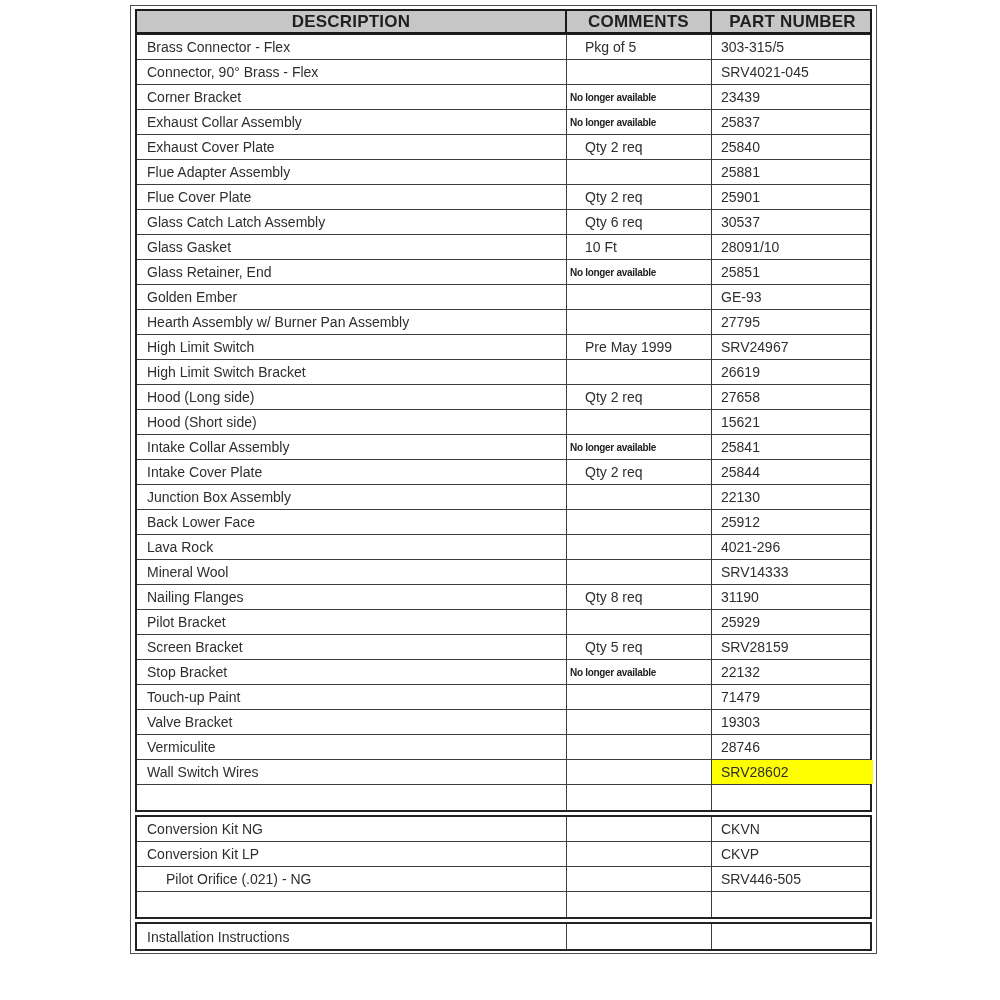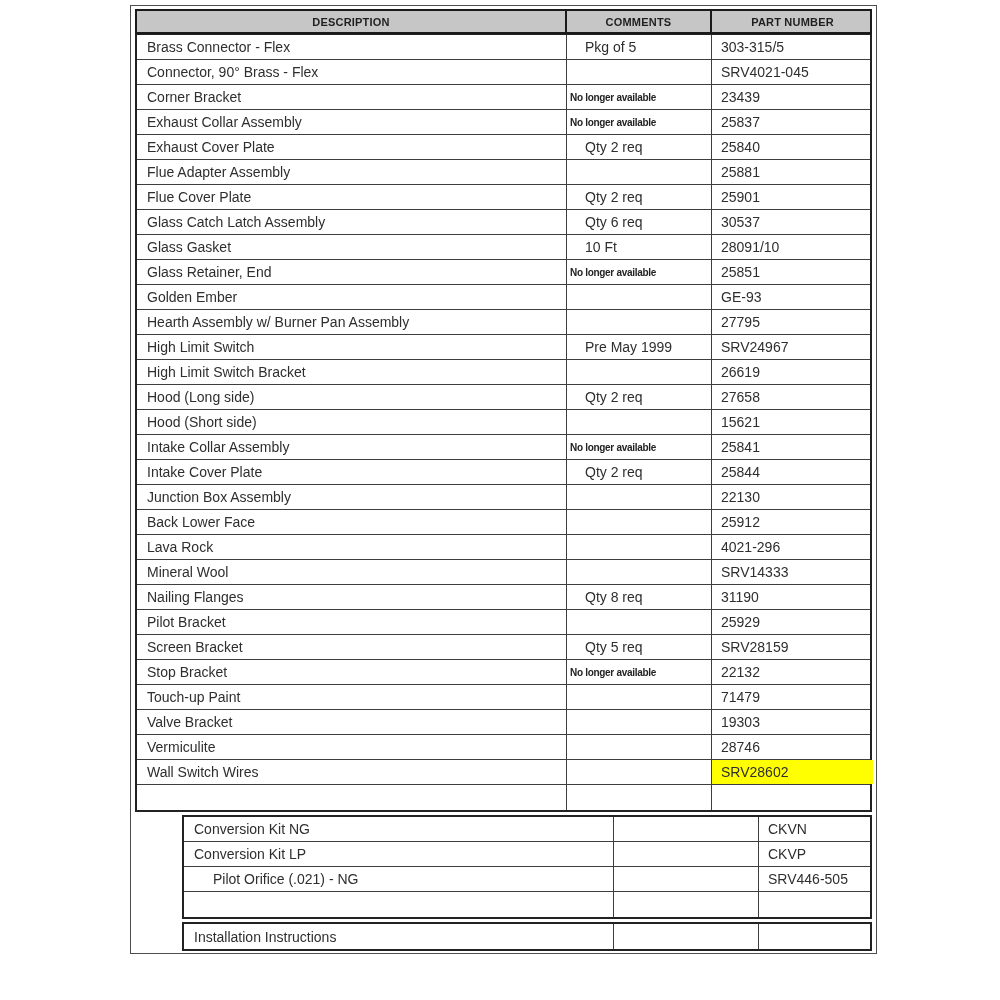--- a/index.html
+++ b/index.html
@@ -34,37 +34,37 @@
   .thead {
     box-sizing: border-box;
     border: 2px solid #1a1a1a;
     background: var(--header-bg, #c6c6c6);
     height: 25px;
   }
   .thead .hcell {
     display: flex;
     align-items: center;
     justify-content: center;
-    font-size: 11px;
+    font-size: 17px;
     font-weight: bold;
     color: #1f1f1f;
     letter-spacing: 0.2px;
     border-right: 2px solid #1a1a1a;
     overflow: hidden;
     white-space: nowrap;
   }
   .thead .hcell:last-child { border-right: none; }
   .section {
     box-sizing: border-box;
     border: 2px solid #222222;
     border-top-width: 1px;
     margin-top: 0;
     background: #ffffff;
   }
-  .section + .section { margin-top: 3px; border-top-width: 2px; margin-left: 47px; }
+  .section + .section { margin-top: 3px; border-top-width: 2px; }
   .row {
     box-sizing: border-box;
     height: 25px;
     border-bottom: 1px solid #3e3e3e;
   }
   .section .row:last-child { border-bottom: none; }
   .cell {
     display: flex;
     align-items: center;
     font-size: 14px;

